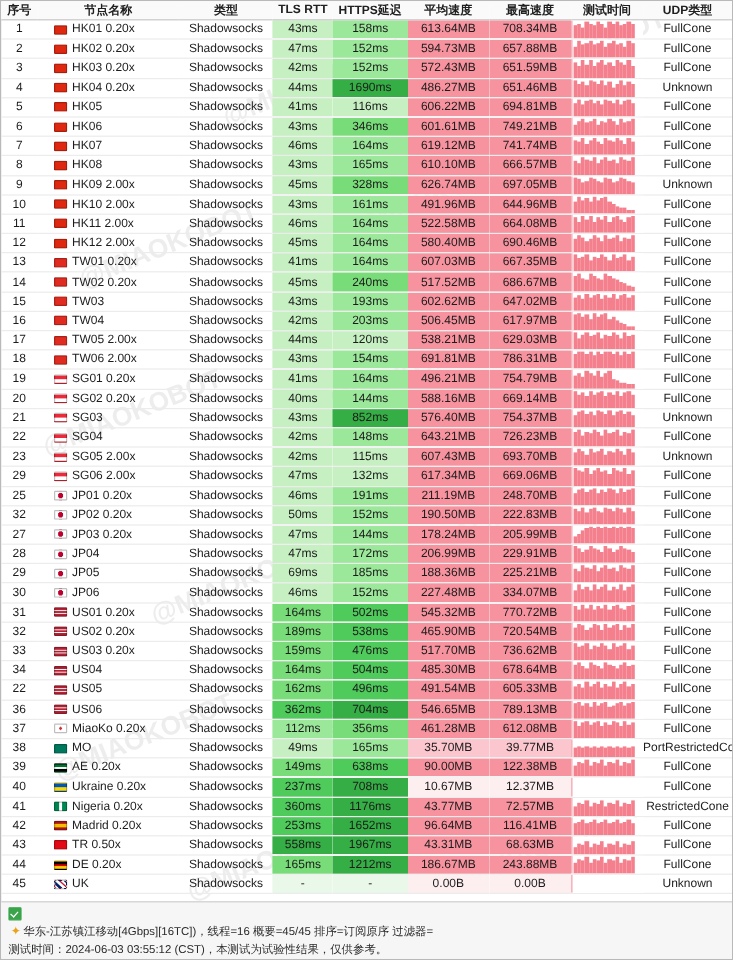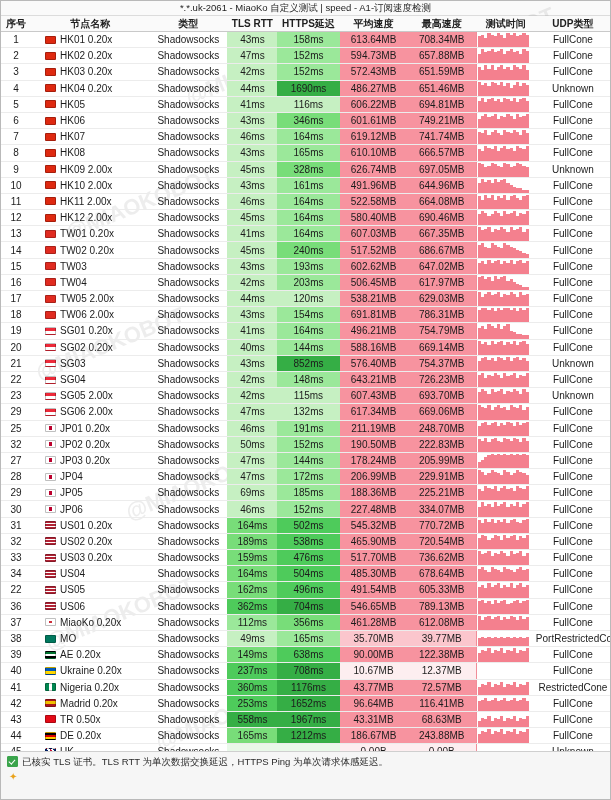--- a/index.html
+++ b/index.html
@@ -85,21 +85,20 @@
     content:"";position:absolute;left:2.3px;top:0.6px;width:2.6px;height:5px;
     border:solid #fff;border-width:0 1.4px 1.4px 0;transform:rotate(42deg);
   }
   .star{color:#eaa21a;margin:0 2px;font-size:10px;}
 </style>
 </head>
 <body>
 
 <div id="app">
 
-  <div class="title-bar">*.*.uk-2061 - MiaoKo 自定义测试 | speed - A1-订阅速度检测</div>
 
   <div class="wm" style="left:180px;top:55px;">@MIAOKOBOT</div>
   <div class="wm" style="left:60px;top:190px;">@MIAOKOBOT</div>
   <div class="wm" style="left:280px;top:150px;">@MIAOKOBOT</div>
   <div class="wm" style="left:30px;top:330px;">@MIAOKOBOT</div>
   <div class="wm" style="left:250px;top:300px;">@MIAOKOBOT</div>
   <div class="wm" style="left:120px;top:470px;">@MIAOKOBOT</div>
   <div class="wm" style="left:330px;top:420px;">@MIAOKOBOT</div>
   <div class="wm" style="left:40px;top:600px;">@MIAOKOBOT</div>
   <div class="wm" style="left:260px;top:560px;">@MIAOKOBOT</div>
@@ -1831,20 +1830,23 @@
             </div>
           </td>
           <td class="c-udp">Unknown</td>
         </tr>
       </tbody>
   </table>
 
   <div class="footer">
     <div class="fline">
       <span class="chk"></span>
-      <span>已核实 TLS 证书。TLS RTT 为单次数据交换延迟，HTTPS Ping 为单次请求体感延迟。</span>
     </div>
     <div class="fline">
       <span class="star">✦</span>
+      <span>华东-江苏镇江移动[4Gbps][16TC])，线程=16 概要=45/45 排序=订阅原序 过滤器=</span>
+    </div>
+    <div class="fline">
+      <span>测试时间：2024-06-03 03:55:12 (CST)，本测试为试验性结果，仅供参考。</span>
     </div>
   </div>
 
 </div>
 
 </body></html>

